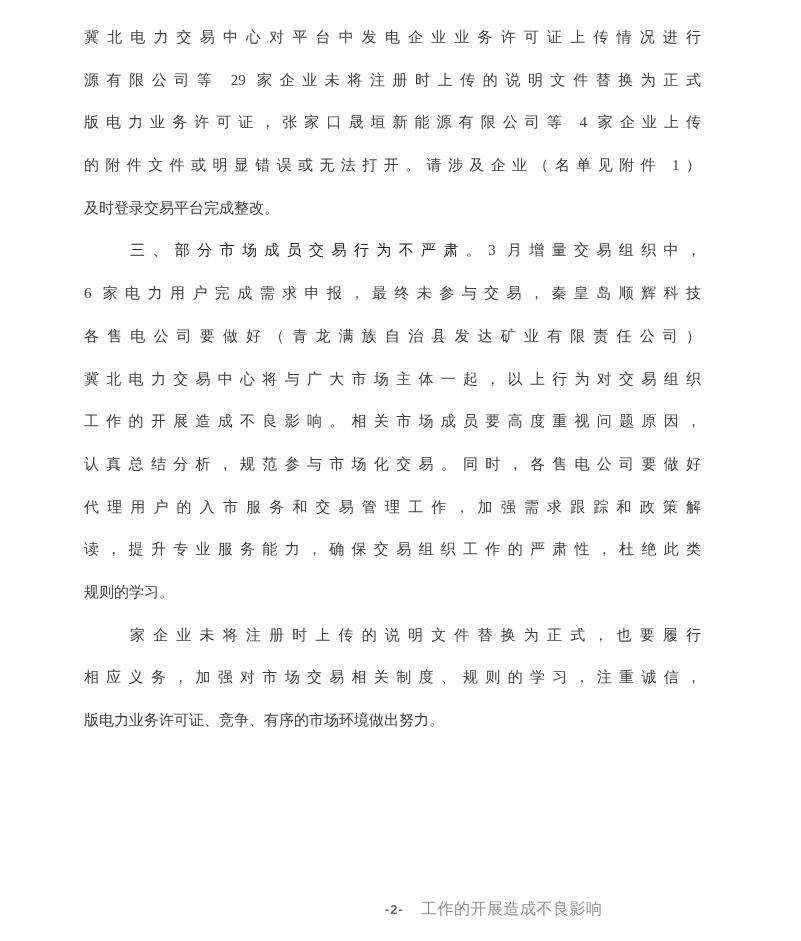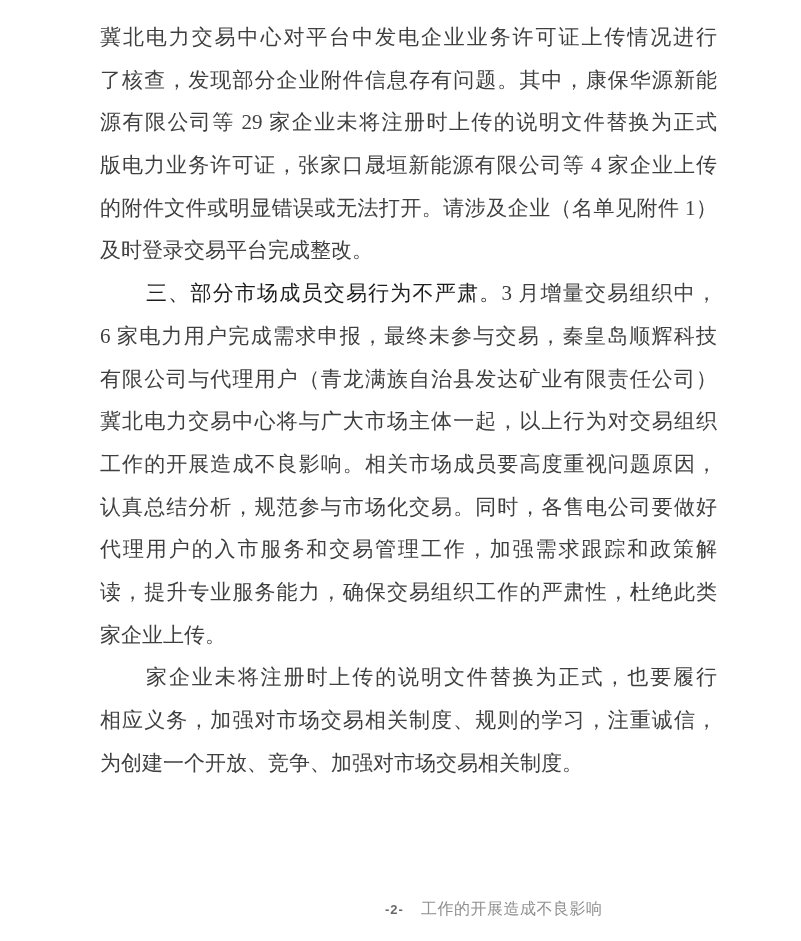--- a/index.html
+++ b/index.html
@@ -7,25 +7,25 @@
   body {
     width: 801px;
     height: 941px;
     position: relative;
     overflow: hidden;
     font-family: "Liberation Serif", "DejaVu Serif", serif;
     background: var(--bg-color, #ffffff);
   }
   .doc-body {
     position: absolute;
-    left: 100px;
+    left: 84px;
     top: 16px;
     width: 617px;
     color: var(--text-color, #3f3f3f);
-    font-size: 21px;
+    font-size: 15px;
   }
   .paragraph { margin: 0; }
   .line {
     line-height: 42.7px;
     height: 42.7px;
     text-align: justify;
     text-align-last: justify;
     overflow: hidden;
   }
   .line.end {
@@ -57,40 +57,39 @@
     letter-spacing: 0.5px;
     color: var(--footer-color, #8f8f8f);
   }
 </style>
 </head>
 <body style="--bg-color: #ffffff; --text-color: #3f3f3f; --heading-color: #1e1e1e; --footer-color: #8f8f8f; --pagenum-color: #6a6a6a;">
 
 <div class="doc-body">
     <div class="paragraph">
       <div class="line"><span>冀北电力交易中心对平台中发电企业业务许可证上传情况进行</span></div>
-      <div class="line"><span>了核查，发现部分企业附件信息存有问题。其中，康保华源新能</span></div>
       <div class="line"><span>源有限公司等 29 家企业未将注册时上传的说明文件替换为正式</span></div>
       <div class="line"><span>版电力业务许可证，张家口晟垣新能源有限公司等 4 家企业上传</span></div>
       <div class="line"><span>的附件文件或明显错误或无法打开。请涉及企业（名单见附件 1）</span></div>
       <div class="line end"><span>及时登录交易平台完成整改。</span></div>
     </div>
     <div class="paragraph">
       <div class="line ind"><b>三、部分市场成员交易行为不严肃。</b><span>3 月增量交易组织中，</span></div>
       <div class="line"><span>6 家电力用户完成需求申报，最终未参与交易，秦皇岛顺辉科技</span></div>
-      <div class="line"><span>有限公司与代理用户（青龙满族自治县发达矿业有限责任公司）</span></div>
+      <div class="line"><span>各售电公司要做好（青龙满族自治县发达矿业有限责任公司）</span></div>
       <div class="line"><span>冀北电力交易中心将与广大市场主体一起，以上行为对交易组织</span></div>
       <div class="line"><span>工作的开展造成不良影响。相关市场成员要高度重视问题原因，</span></div>
       <div class="line"><span>认真总结分析，规范参与市场化交易。同时，各售电公司要做好</span></div>
       <div class="line"><span>代理用户的入市服务和交易管理工作，加强需求跟踪和政策解</span></div>
       <div class="line"><span>读，提升专业服务能力，确保交易组织工作的严肃性，杜绝此类</span></div>
-      <div class="line end"><span>家企业上传。</span></div>
+      <div class="line end"><span>规则的学习。</span></div>
     </div>
     <div class="paragraph">
       <div class="line ind"><span>家企业未将注册时上传的说明文件替换为正式，也要履行</span></div>
       <div class="line"><span>相应义务，加强对市场交易相关制度、规则的学习，注重诚信，</span></div>
-      <div class="line end"><span>为创建一个开放、竞争、加强对市场交易相关制度。</span></div>
+      <div class="line end"><span>版电力业务许可证、竞争、有序的市场环境做出努力。</span></div>
     </div>
   </div>
 
 <div class="footer">
   <span class="page-num">-2-</span>
   <span class="company">工作的开展造成不良影响</span>
 </div>
 
 </body></html>

